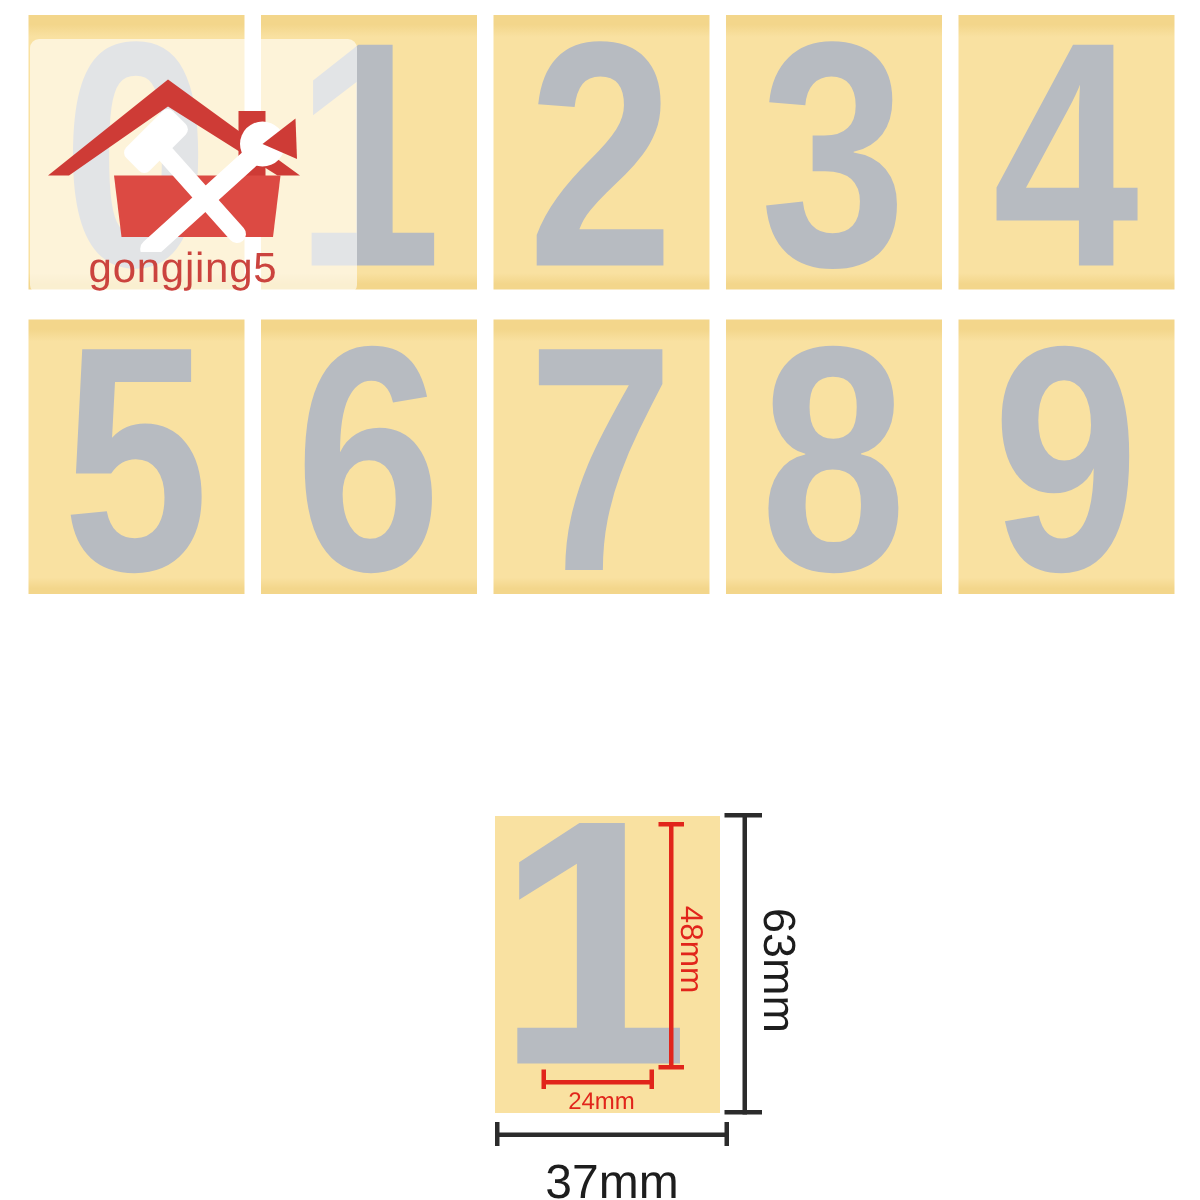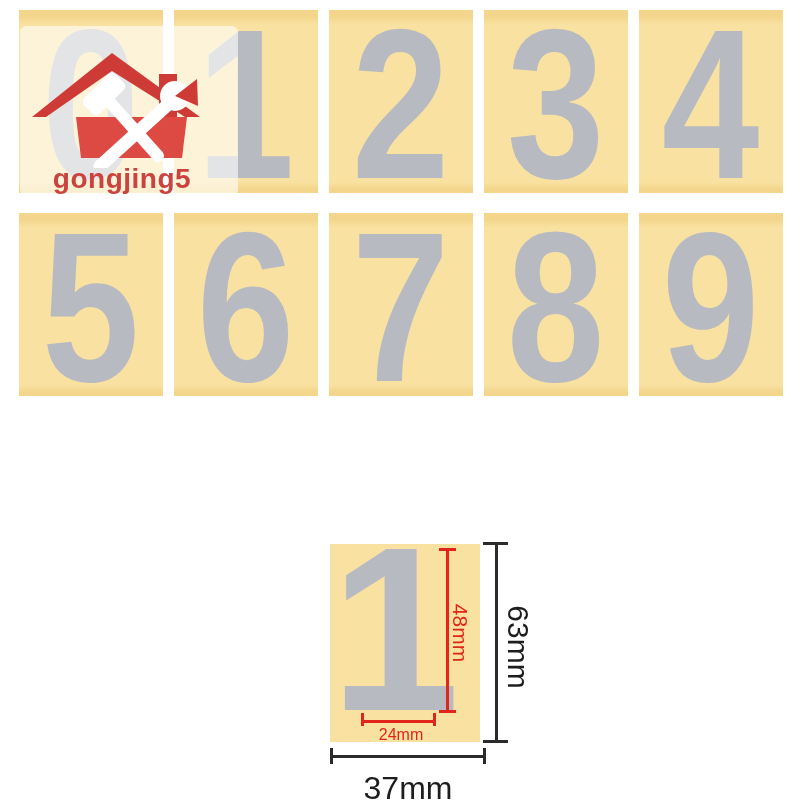--- a/index.html
+++ b/index.html
@@ -13,21 +13,21 @@
   .card{width:144px;height:183px;position:relative;display:flex;align-items:center;justify-content:center;
         background:linear-gradient(180deg,var(--card_edge) 0%,var(--card_edge) 3.5%,var(--card_face) 8%,var(--card_face) 94%,var(--card_edge) 98%,var(--card_edge) 100%);}
   .digit{font-size:214px;font-weight:bold;line-height:1;color:var(--digit_gray);
          transform:scaleX(.82) translateY(2px);white-space:nowrap;}
 
   
   .wm-overlay{position:absolute;left:20px;top:26px;width:218px;height:170px;
               background:rgba(255,255,255,.60);border-radius:6px;}
   .wm-logo{position:absolute;left:28px;top:44px;width:176px;height:124px;}
   .wm-brand{position:absolute;left:42px;top:163px;width:160px;text-align:center;
-            font-size:28px;font-weight:700;color:var(--brand_red);letter-spacing:.5px;}
+            font-size:28px;font-weight:400;color:var(--brand_red);letter-spacing:.5px;}
 
   
   .dg-card{position:absolute;left:330px;top:544px;width:150px;height:198px;background:var(--card_face);}
   .dg-digit{position:absolute;left:0;right:0;top:-31px;text-align:center;
             font-size:233px;font-weight:bold;line-height:1;color:var(--digit_gray);
             transform:translateX(-10px);}
   .dim{position:absolute;}
   .dim-red{background:var(--dim_red);}
   .dim-black{background:var(--dim_black);}
   .dim-label-red{position:absolute;color:var(--dim_red);white-space:nowrap;}

